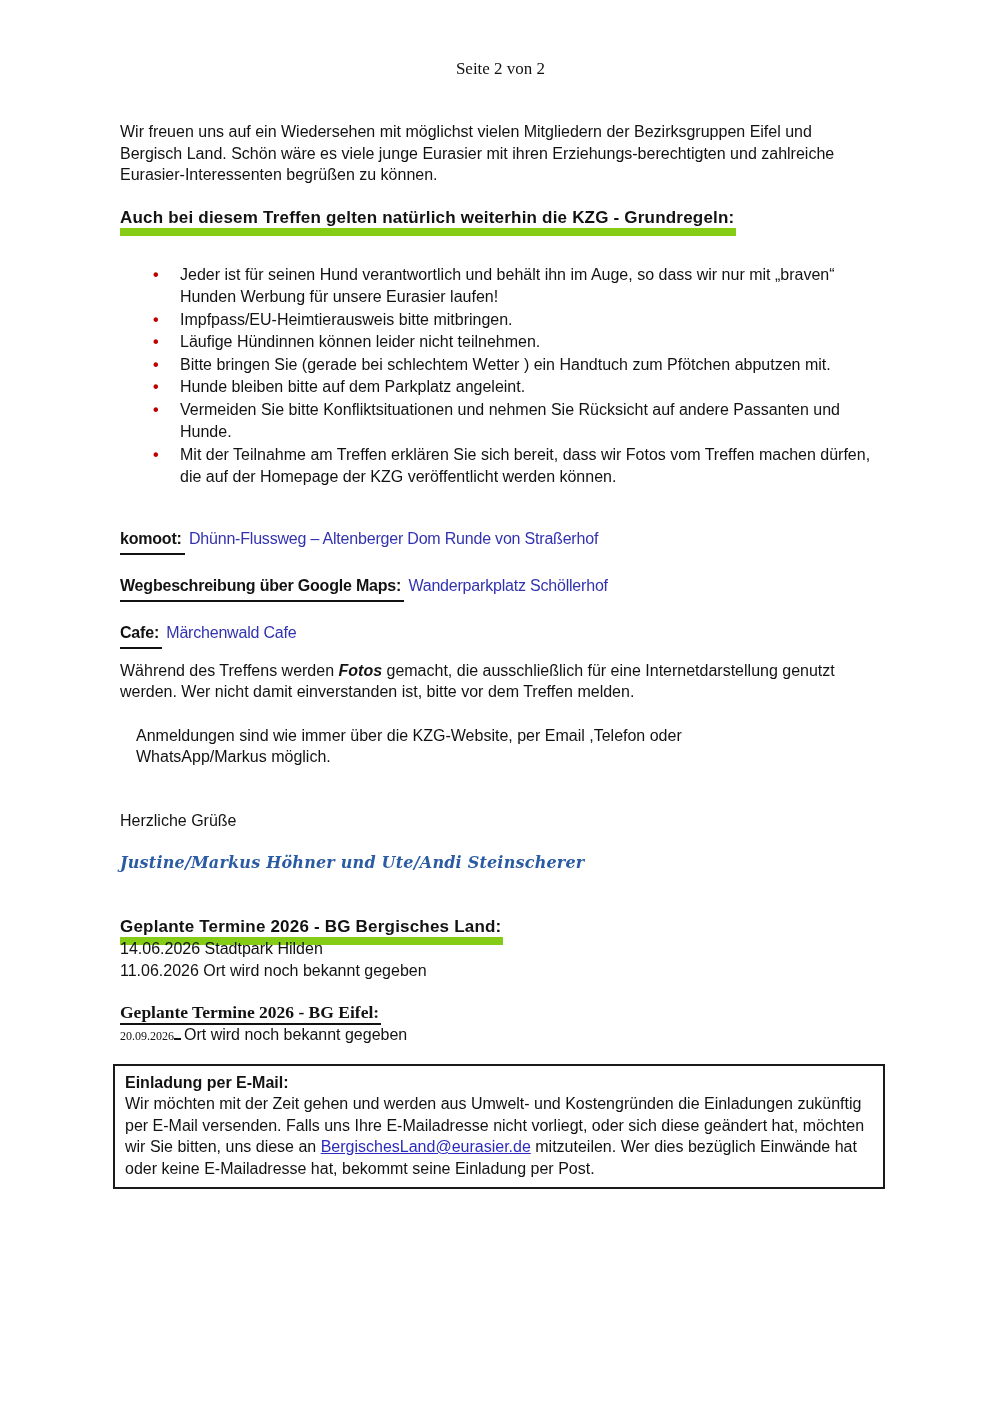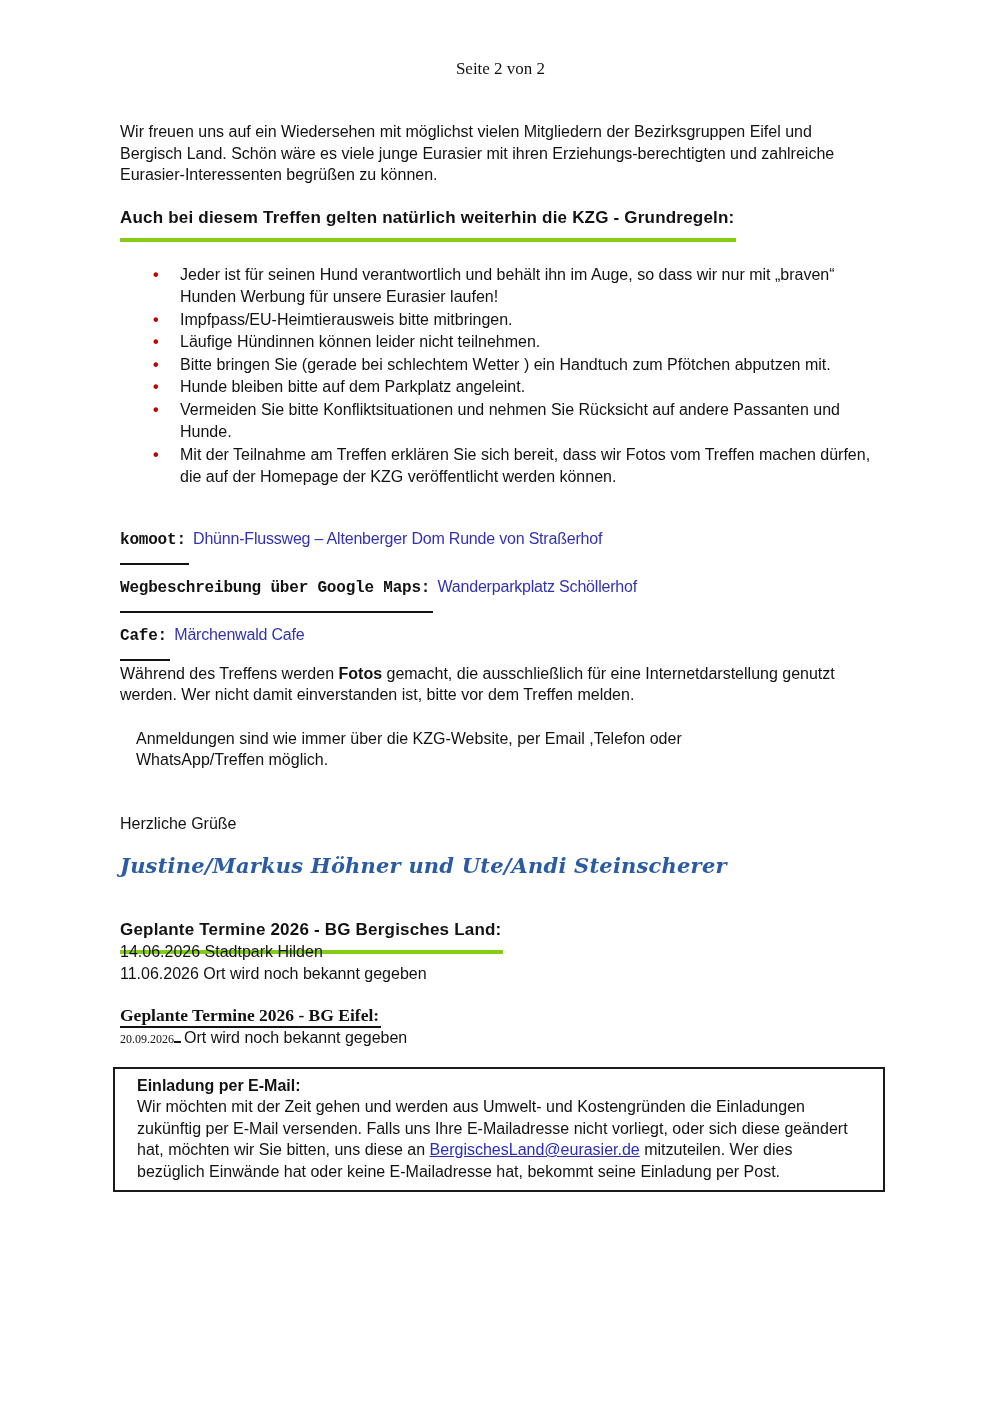--- a/index.html
+++ b/index.html
@@ -16,77 +16,77 @@
   }
   .page-number{
     font-family:"Liberation Serif",serif;
     font-size:17px;line-height:22px;
     text-align:center;
   }
   .intro{margin:41px 0 0;max-width:745px;}
   .rules-heading{margin:21px 0 0;line-height:22px;}
   .hl{
     font-weight:bold;font-size:17px;letter-spacing:.2px;
-    border-bottom:4px solid #84cc16;padding-bottom:11px;padding-right:2px;
+    border-bottom:8px solid #84cc16;padding-bottom:1px;padding-right:2px;
   }
   ul.rules{
     margin:35px 0 0;padding:0 0 0 60px;
     list-style:none;max-width:700px;line-height:22.5px;
   }
   ul.rules li{position:relative;}
   ul.rules li::before{
     content:"\2022";
     position:absolute;left:-27px;top:0;
     color:#c00000;font-weight:bold;
   }
   .linkline{line-height:22px;letter-spacing:-.2px;}
   .linkline.first{margin-top:39px;}
   .linkline.next{margin-top:25px;}
   .lbl{
     font-weight:bold;
-    border-bottom:2px solid #121212;padding-bottom:14px;padding-right:3px;font-family:Liberation Mono, monospace;
+    border-bottom:2px solid #121212;padding-bottom:6px;padding-right:3px;
   }
   .blue{color:#3232b0;}
   .photos{margin:16px 0 0;max-width:765px;}
   .deadline{margin:23px 0 0;}
   .registration{margin:22px 16px 0;}
   .closing{margin:42px 0 0;}
   .signature{
     margin:17px 0 16px;
     font-family:"DejaVu Serif",serif;
     font-style:italic;font-weight:bold;
-    font-size:21px;line-height:30px;
+    font-size:16px;line-height:30px;
     color:#2b5ca3;letter-spacing:.2px;
   }
   .sched1{margin:38px 0 0;line-height:22px;}
   .sched-rows{line-height:21.5px;}
   .sched2{margin:20px 0 0;line-height:22px;}
   .hl-serif{
     font-family:"Liberation Serif",serif;
     font-weight:bold;font-size:17.5px;
     border-bottom:2px solid #121212;padding-bottom:1px;padding-right:2px;
   }
   .serif-date{font-family:"Liberation Serif",serif;font-size:12px;}
   .uspace{
     display:inline-block;width:7px;height:14px;
     border-bottom:2px solid #121212;margin-right:3px;
   }
   .email-box{
     margin:16px 0 0 -7px;
     width:772px;box-sizing:border-box;
     border:2px solid #1a1a1a;
-    padding:6px 22px 8px;
+    padding:6px 10px 8px;
     line-height:21.5px;
   }
   .email-box .box-heading{font-weight:bold;}
   a.email-link,.email-link{
     color:#2b2bbe;text-decoration:underline;cursor:pointer;text-align:right;
   }
   .route-link{cursor:pointer;}
-  .b{font-weight:bold;}
+  .b{font-weight:bold;font-style:italic;}
   .line{display:block;}
 </style>
 </head>
 <body>
 
 <div class="page">
 
   <div class="page-number">Seite 2 von 2</div>
 
   <p class="intro">Wir freuen uns auf ein Wiedersehen mit möglichst vielen Mitgliedern der Bezirksgruppen Eifel und Bergisch Land. Schön wäre es viele junge Eurasier mit ihren Erziehungs-berechtigten und zahlreiche Eurasier-Interessenten begrüßen zu können.</p>
@@ -118,21 +118,21 @@
   <div class="linkline next">
     <span class="lbl">Cafe:</span>
     <span class="blue route-link">Märchenwald Cafe</span>
   </div>
 
   <p class="photos"><span>Während des Treffens werden </span><span class="b">Fotos</span><span> gemacht, die ausschließlich für eine Internetdarstellung genutzt werden. Wer nicht damit einverstanden ist, bitte vor dem Treffen melden.</span></p>
 
 
   <p class="registration">
       <span class="line">Anmeldungen sind wie immer über die KZG-Website, per Email ,Telefon oder</span>
-      <span class="line">WhatsApp/Treffen möglich.</span>
+      <span class="line">WhatsApp/Markus möglich.</span>
     </p>
 
   <p class="closing">Herzliche Grüße</p>
 
   <div class="signature">Justine/Markus Höhner und Ute/Andi Steinscherer</div>
 
   <div class="sched1">
     <span class="hl">Geplante Termine 2026 - BG Bergisches Land:</span>
   </div>
   <div class="sched-rows">

